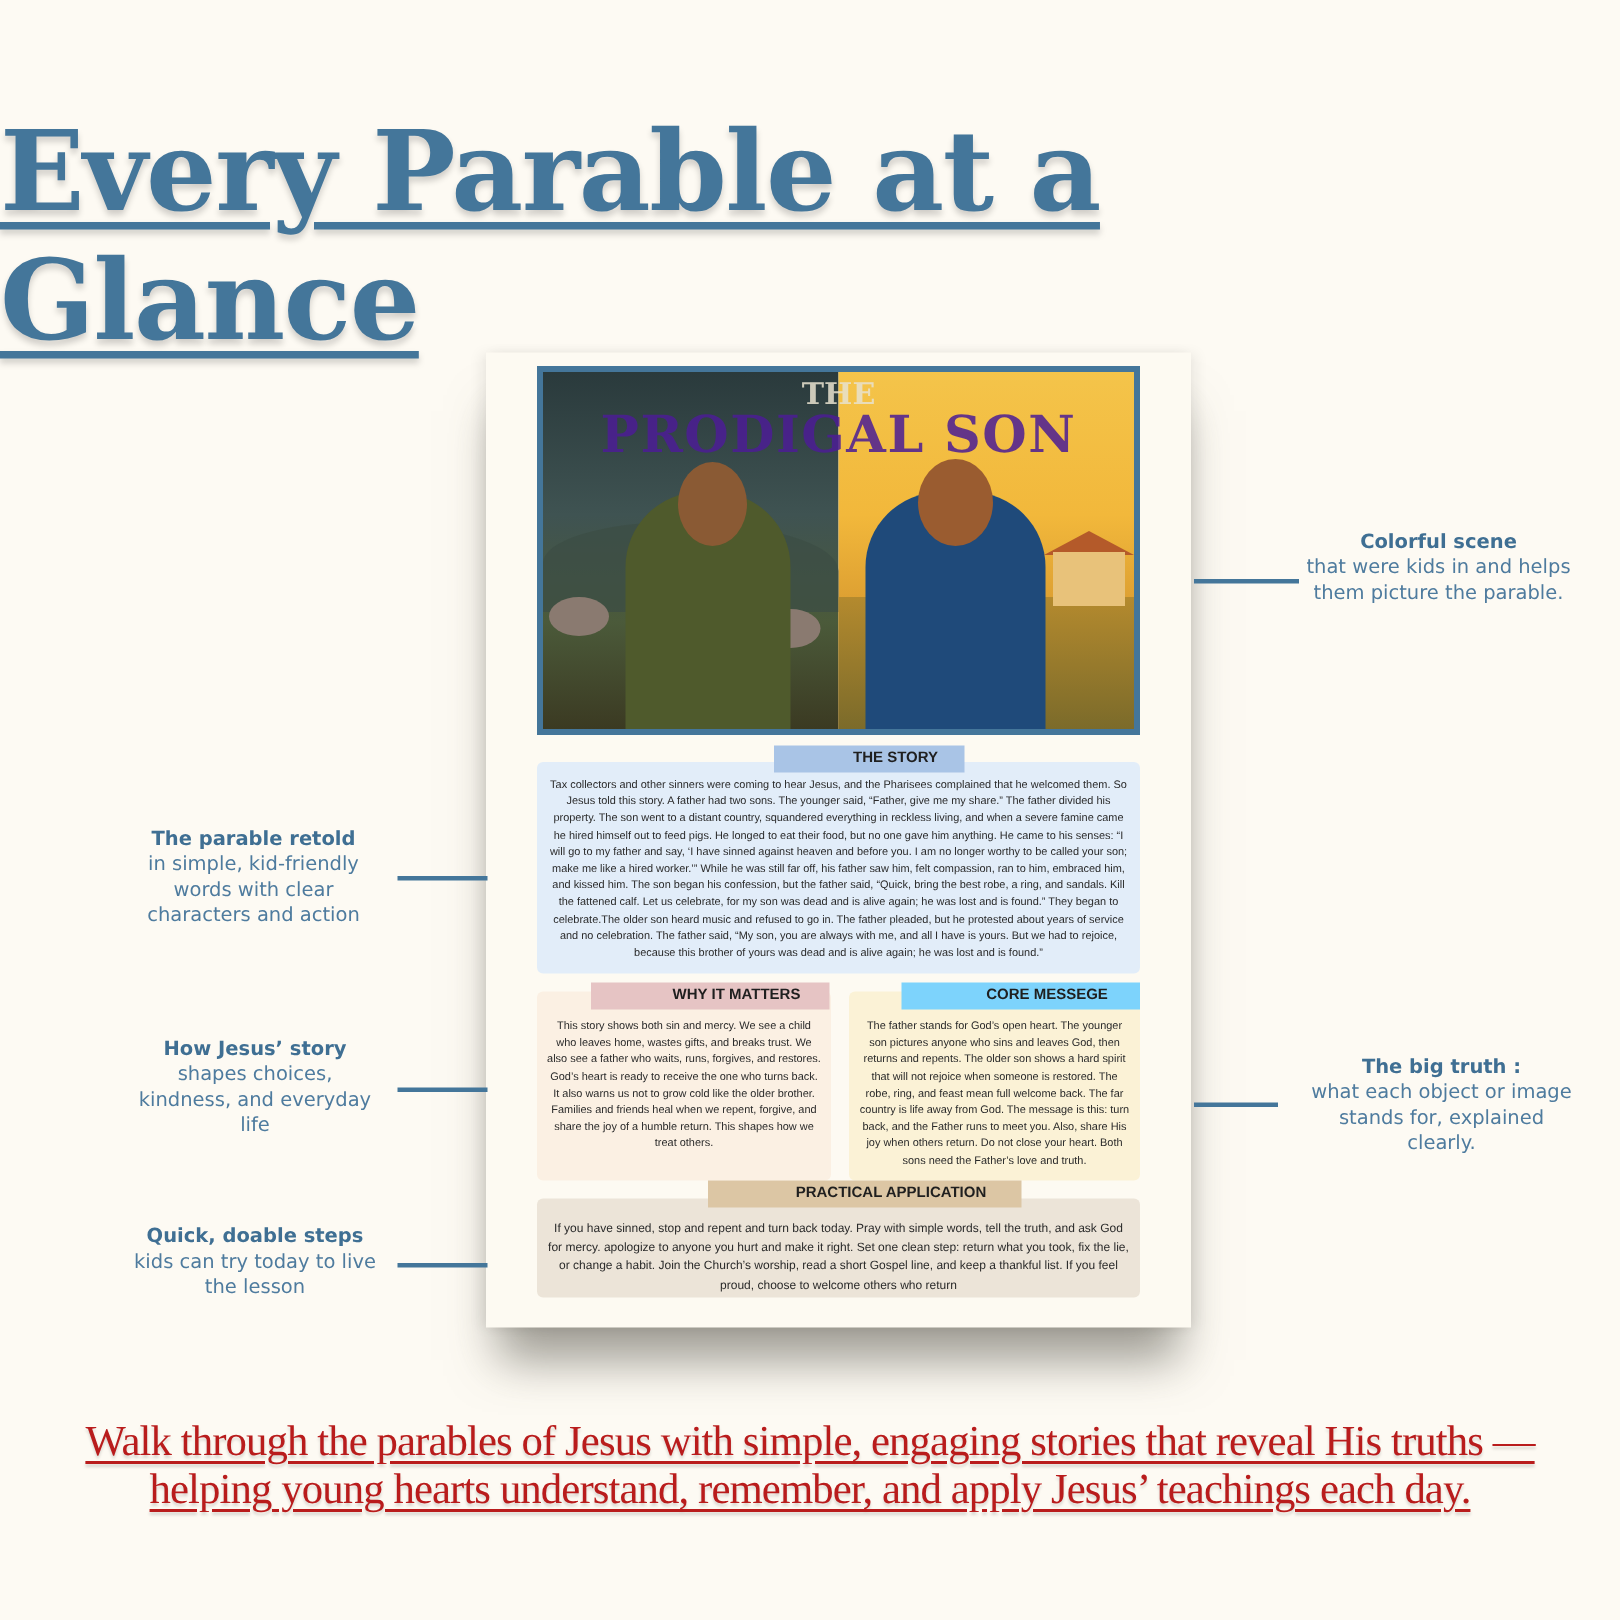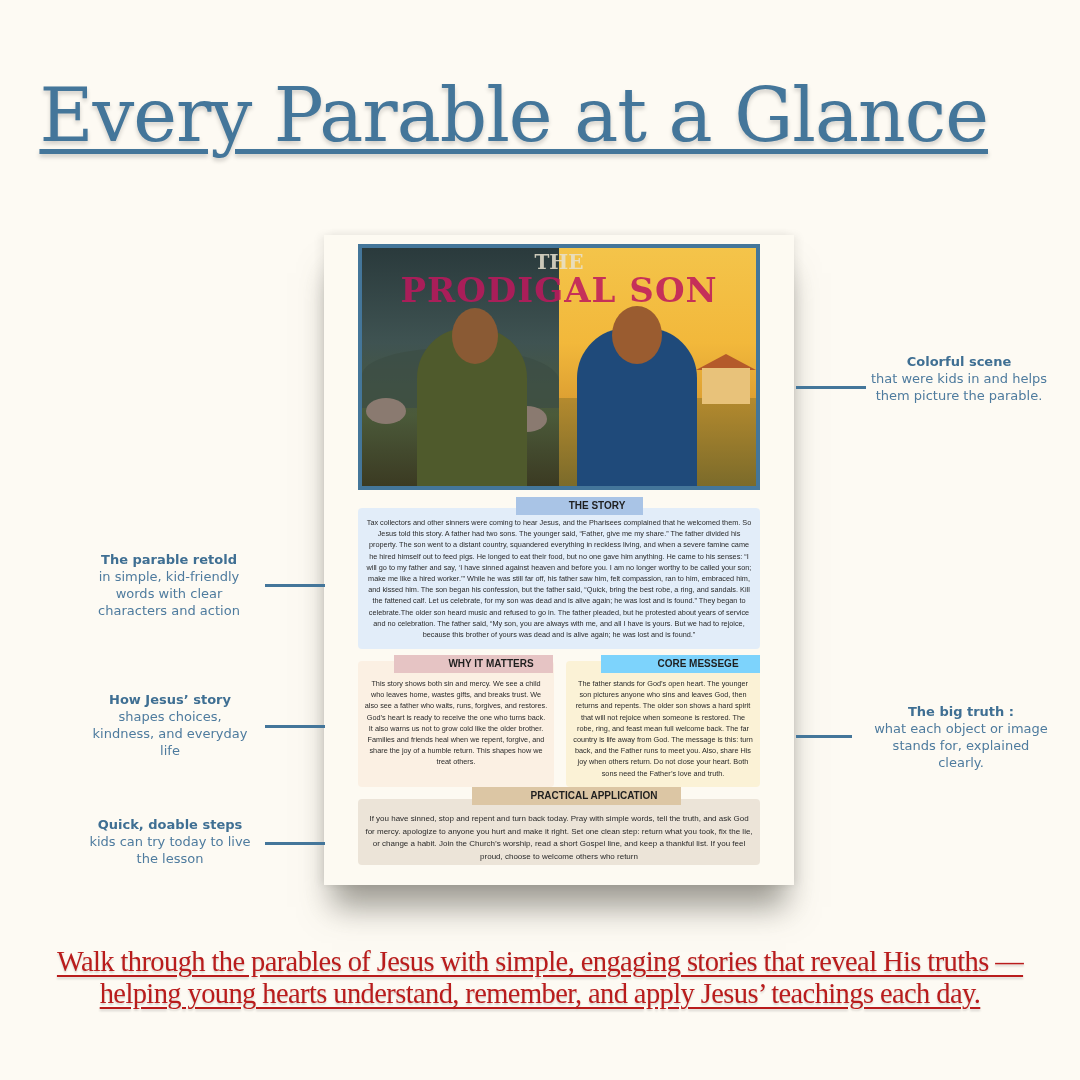--- a/index.html
+++ b/index.html
@@ -1,23 +1,23 @@
 <!DOCTYPE html>
 <html><head>
 <meta charset="utf-8">
 <style>
   html, body { margin:0; padding:0; }
   body {
     width:1080px; height:1080px; background:#fdfaf3; position:relative; overflow:hidden;
     font-family:"Liberation Sans", sans-serif;
   }
   .headline {
-    position:absolute; left:0; top:72px; width:988px; text-align:right;
+    position:absolute; left:0; top:72px; width:988px; text-align:left;
     font-family:"DejaVu Serif", serif; font-size:74px; color:#44769a;
-    letter-spacing:-1px; text-shadow:0 3px 4px rgba(0,0,0,0.18);
+    letter-spacing:-1px; text-shadow:0 3px 4px rgba(0,0,0,0.18);font-weight:bold;
   }
   .headline span { text-decoration:underline; text-decoration-thickness:5px; text-underline-offset:8px; }
 
   .doc {
     position:absolute; left:324px; top:235px; width:470px; height:650px;
     background:#fdfaf2; box-shadow:0 30px 30px -8px rgba(80,78,70,0.55), -4px 0 8px rgba(0,0,0,0.06), 4px 0 8px rgba(0,0,0,0.06);
   }
   .hero {
     position:absolute; left:34px; top:9px; width:402px; height:246px;
     border:4px solid #44769a; box-sizing:border-box; overflow:hidden;
@@ -36,21 +36,21 @@
   .hero .fig1 { position:absolute; left:55px; top:80px; width:110px; height:170px;
     background:#4f5a2c; border-radius:50px 50px 10px 10px; }
   .hero .head1 { position:absolute; left:90px; top:60px; width:46px; height:56px; background:#8a5a34; border-radius:50%; }
   .hero .fig2 { position:absolute; left:215px; top:80px; width:120px; height:170px;
     background:#1f4a7a; border-radius:50px 50px 10px 10px; }
   .hero .head2 { position:absolute; left:250px; top:58px; width:50px; height:58px; background:#9a5c30; border-radius:50%; }
   .hero .pig { position:absolute; width:40px; height:26px; background:#8a7a70; border-radius:50%; }
   .hero .t1 { position:absolute; left:0; top:2px; width:100%; text-align:center;
     font-family:"DejaVu Serif", serif; font-weight:bold; font-size:20px; color:#e8e2cf; opacity:.85; }
   .hero .t2 { position:absolute; left:0; top:22px; width:100%; text-align:center;
-    font-family:"DejaVu Serif", serif; font-weight:bold; font-size:34px; color:#be185d; opacity:.85; letter-spacing:1px; }
+    font-family:"DejaVu Serif", serif; font-weight:bold; font-size:34px; color:#4c1d95; opacity:.85; letter-spacing:1px; }
 
   .label {
     position:absolute; height:18px; line-height:18px; font-size:10px; font-weight:bold;
     text-align:center; color:#1f1f1f; font-family:"Liberation Sans", sans-serif;padding-left:35px;
   }
   .panel { position:absolute; box-sizing:border-box; border-radius:4px;
     font-size:7.3px; line-height:11.2px; text-align:center; color:#2a2a2a; padding:4px 6px; }
 
   .story-label { left:192px; top:262px; width:92px; background:#a9c4e6; }
   .story { left:34px; top:273px; width:402px; height:141px; background:#e2edf9; padding-top:9px; }

